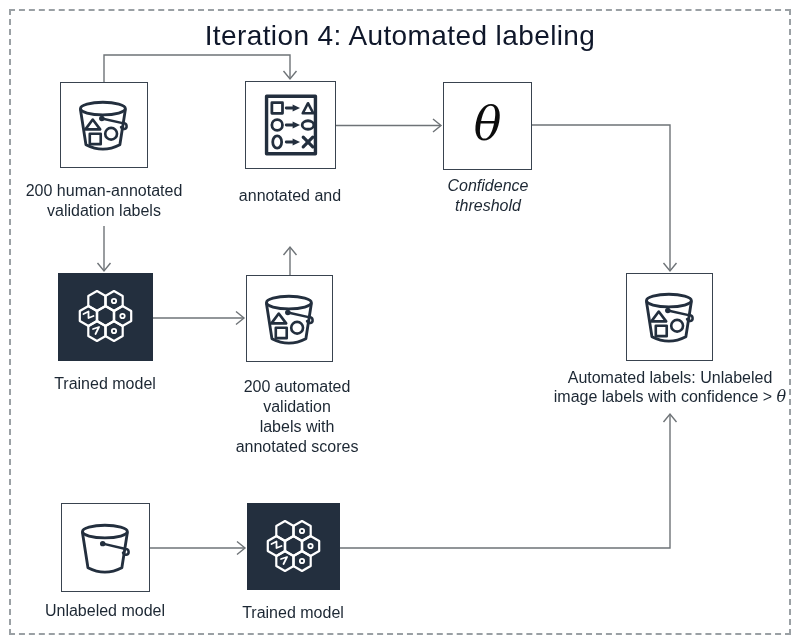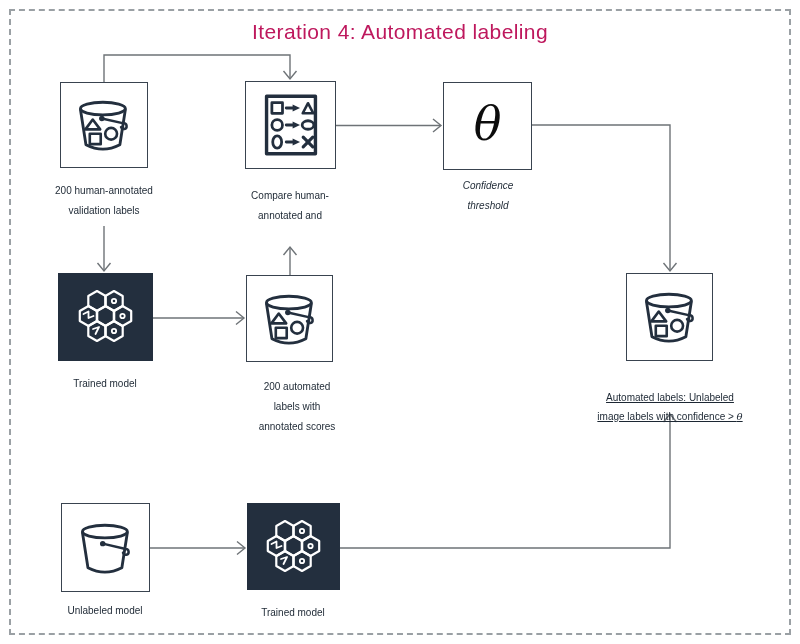--- a/index.html
+++ b/index.html
@@ -1,24 +1,24 @@
 <!DOCTYPE html>
 <html><head>
 <meta charset="utf-8">
 <style>
   html,body{margin:0;padding:0;background:#ffffff;}
   body{width:800px;height:644px;font-family:"Liberation Sans",sans-serif;}
   .canvas{position:relative;width:800px;height:644px;background:#ffffff;overflow:hidden;}
   .frame{position:absolute;left:9px;top:9px;right:9px;bottom:9px;border:2px dashed #9aa0a4;}
   .title{position:absolute;left:0;top:20px;width:800px;text-align:center;
-         font-size:21px;color:#be185d;letter-spacing:.4px;}
+         font-size:28px;color:#0f172a;letter-spacing:.4px;}
   .node{position:absolute;display:flex;align-items:center;justify-content:center;
         background:#ffffff;border:1.5px solid #39434f;box-sizing:border-box;}
   .node.dark{background:#232f3e;border:none;}
-  .lbl{position:absolute;text-align:center;font-size:10px;line-height:20px;color:#1c2733;}
+  .lbl{position:absolute;text-align:center;font-size:16px;line-height:20px;color:#1c2733;}
   .theta-big{font-family:"DejaVu Serif","Liberation Serif",serif;font-style:italic;
              font-size:46px;color:#0c0c0c;line-height:1;padding-bottom:4px;}
   .theta-inline{font-family:"DejaVu Serif","Liberation Serif",serif;font-style:italic;}
   svg.connectors{position:absolute;left:0;top:0;}
   svg.connectors polyline,svg.connectors path{fill:none;stroke:#6e7377;stroke-width:1.4px;}
   .icon-svg{display:block;}
 </style>
 </head>
 <body>
 
@@ -94,21 +94,20 @@
         <ellipse cx="48" cy="32" rx="5.5" ry="4"></ellipse>
         <ellipse cx="19" cy="48" rx="4.2" ry="5.8"></ellipse>
         <line x1="27.5" y1="48" x2="33.5" y2="48"></line>
         <polygon points="33.5,44.6 40.5,48 33.5,51.4" fill="#232f3e" stroke="none"></polygon>
         <line x1="43.5" y1="43.5" x2="52.5" y2="52.5" stroke-width="3"></line>
         <line x1="52.5" y1="43.5" x2="43.5" y2="52.5" stroke-width="3"></line>
       </svg>
     </span>
   </div>
   <div class="lbl" style="left:200px;top:186px;width:180px;">
-    <div>Compare human-</div>
     <div>annotated and</div>
   </div>
 
   <div class="node" style="left:443px;top:82px;width:89px;height:88px;">
     <span class="theta-big">θ</span>
   </div>
   <div class="lbl" style="left:428px;top:176px;width:120px;font-style:italic;">
     <div>Confidence</div>
     <div>threshold</div>
   </div>
@@ -143,38 +142,39 @@
         <circle cx="30" cy="26" r="2.5" fill="#232f3e" stroke="none"></circle>
         <path d="M30 26 L50 30.5 a2.6 2.6 0 1 1 -2.4 3.4" stroke-width="2.3"></path>
         <polygon points="15,36 21.7,27 28.5,36" stroke-width="2.4"></polygon>
         <rect x="19" y="40" width="10" height="9.5" stroke-width="2.4"></rect>
         <circle cx="38.5" cy="40" r="5.4" stroke-width="2.4"></circle>
       </svg>
     </span>
   </div>
   <div class="lbl" style="left:212px;top:377px;width:170px;">
     <div>200 automated</div>
+    <div>validation</div>
     <div>labels with</div>
     <div>annotated scores</div>
   </div>
 
   <div class="node" style="left:626px;top:273px;width:87px;height:88px;">
     <span>
       <svg class="icon-svg" width="70" height="70" viewBox="0 0 64 64" fill="none" stroke="#232f3e" stroke-width="2.6" stroke-linejoin="round" stroke-linecap="round">
         <ellipse cx="31" cy="17" rx="20.5" ry="5.8"></ellipse>
         <path d="M10.5 18 L15.5 50 Q31 58 46.5 50 L51.5 18"></path>
         <circle cx="30" cy="26" r="2.5" fill="#232f3e" stroke="none"></circle>
         <path d="M30 26 L50 30.5 a2.6 2.6 0 1 1 -2.4 3.4" stroke-width="2.3"></path>
         <polygon points="15,36 21.7,27 28.5,36" stroke-width="2.4"></polygon>
         <rect x="19" y="40" width="10" height="9.5" stroke-width="2.4"></rect>
         <circle cx="38.5" cy="40" r="5.4" stroke-width="2.4"></circle>
       </svg>
     </span>
   </div>
-  <div class="lbl" style="left:545px;top:388px;width:250px;line-height:19px;text-decoration:underline;">
+  <div class="lbl" style="left:545px;top:368px;width:250px;line-height:19px;">
     <div>Automated labels: Unlabeled</div>
     <div style="white-space:nowrap;text-align:center;"><span>image labels with confidence &gt; </span><span class="theta-inline">θ</span></div>
   </div>
 
   <div class="node" style="left:61px;top:503px;width:89px;height:89px;">
     <span>
       <svg class="icon-svg" width="70" height="70" viewBox="0 0 64 64" fill="none" stroke="#232f3e" stroke-width="2.6" stroke-linejoin="round" stroke-linecap="round">
         <ellipse cx="31" cy="17" rx="20.5" ry="5.8"></ellipse>
         <path d="M10.5 18 L15.5 50 Q31 58 46.5 50 L51.5 18"></path>
         <circle cx="29" cy="28" r="2.5" fill="#232f3e" stroke="none"></circle>

